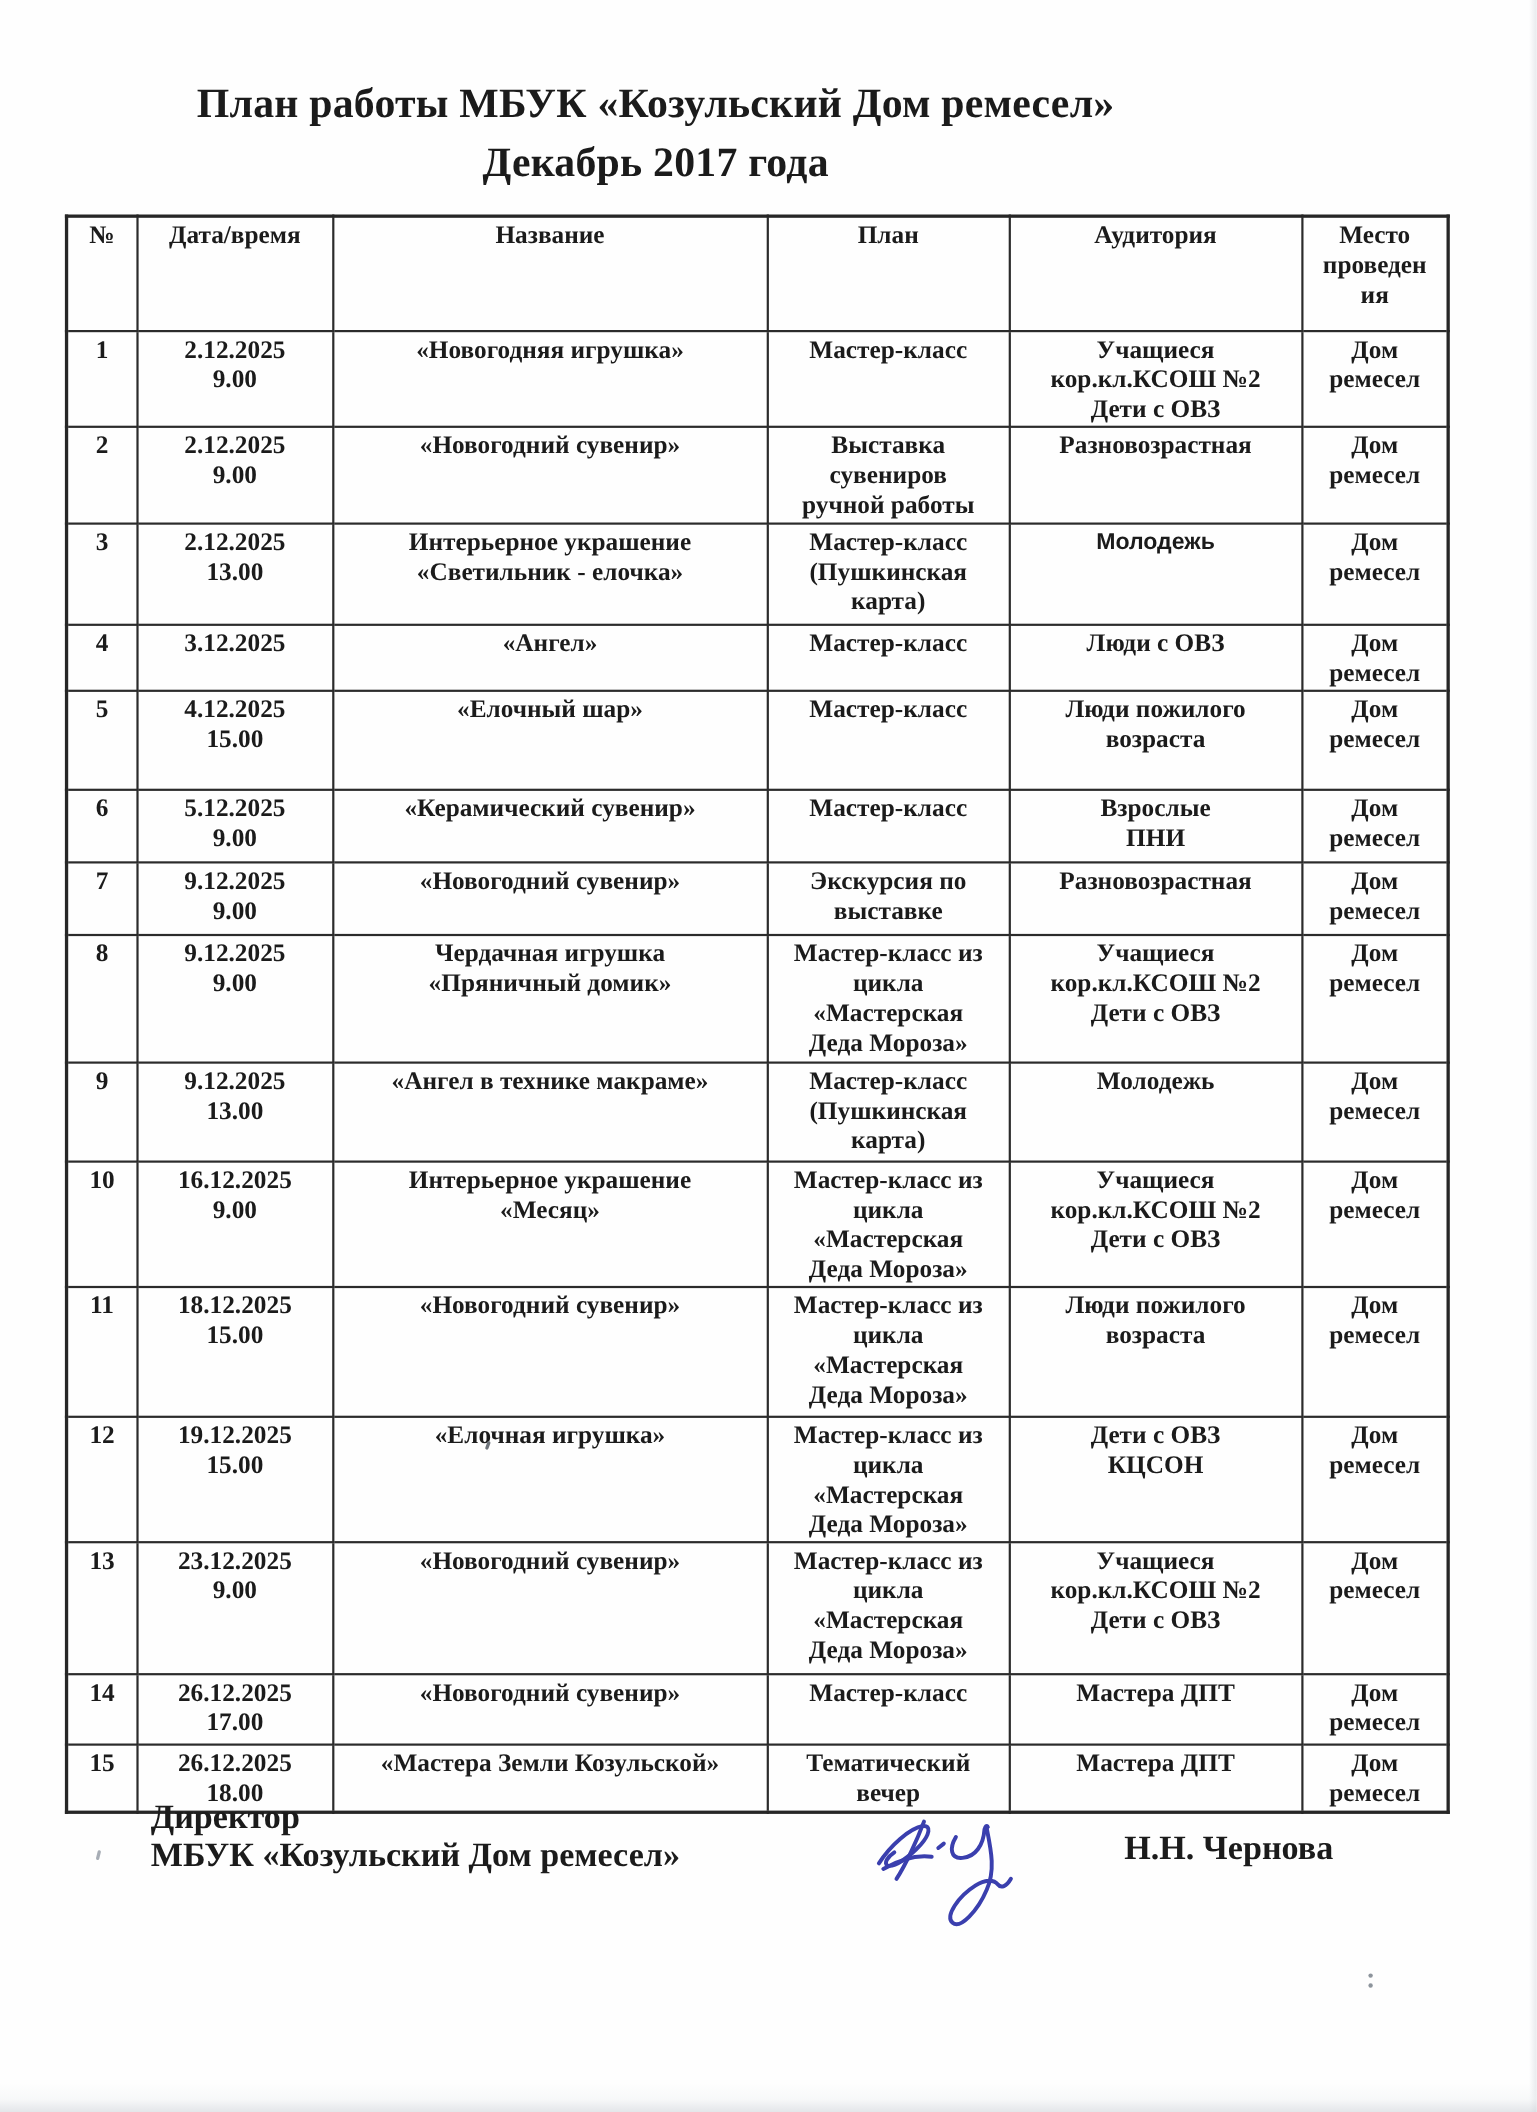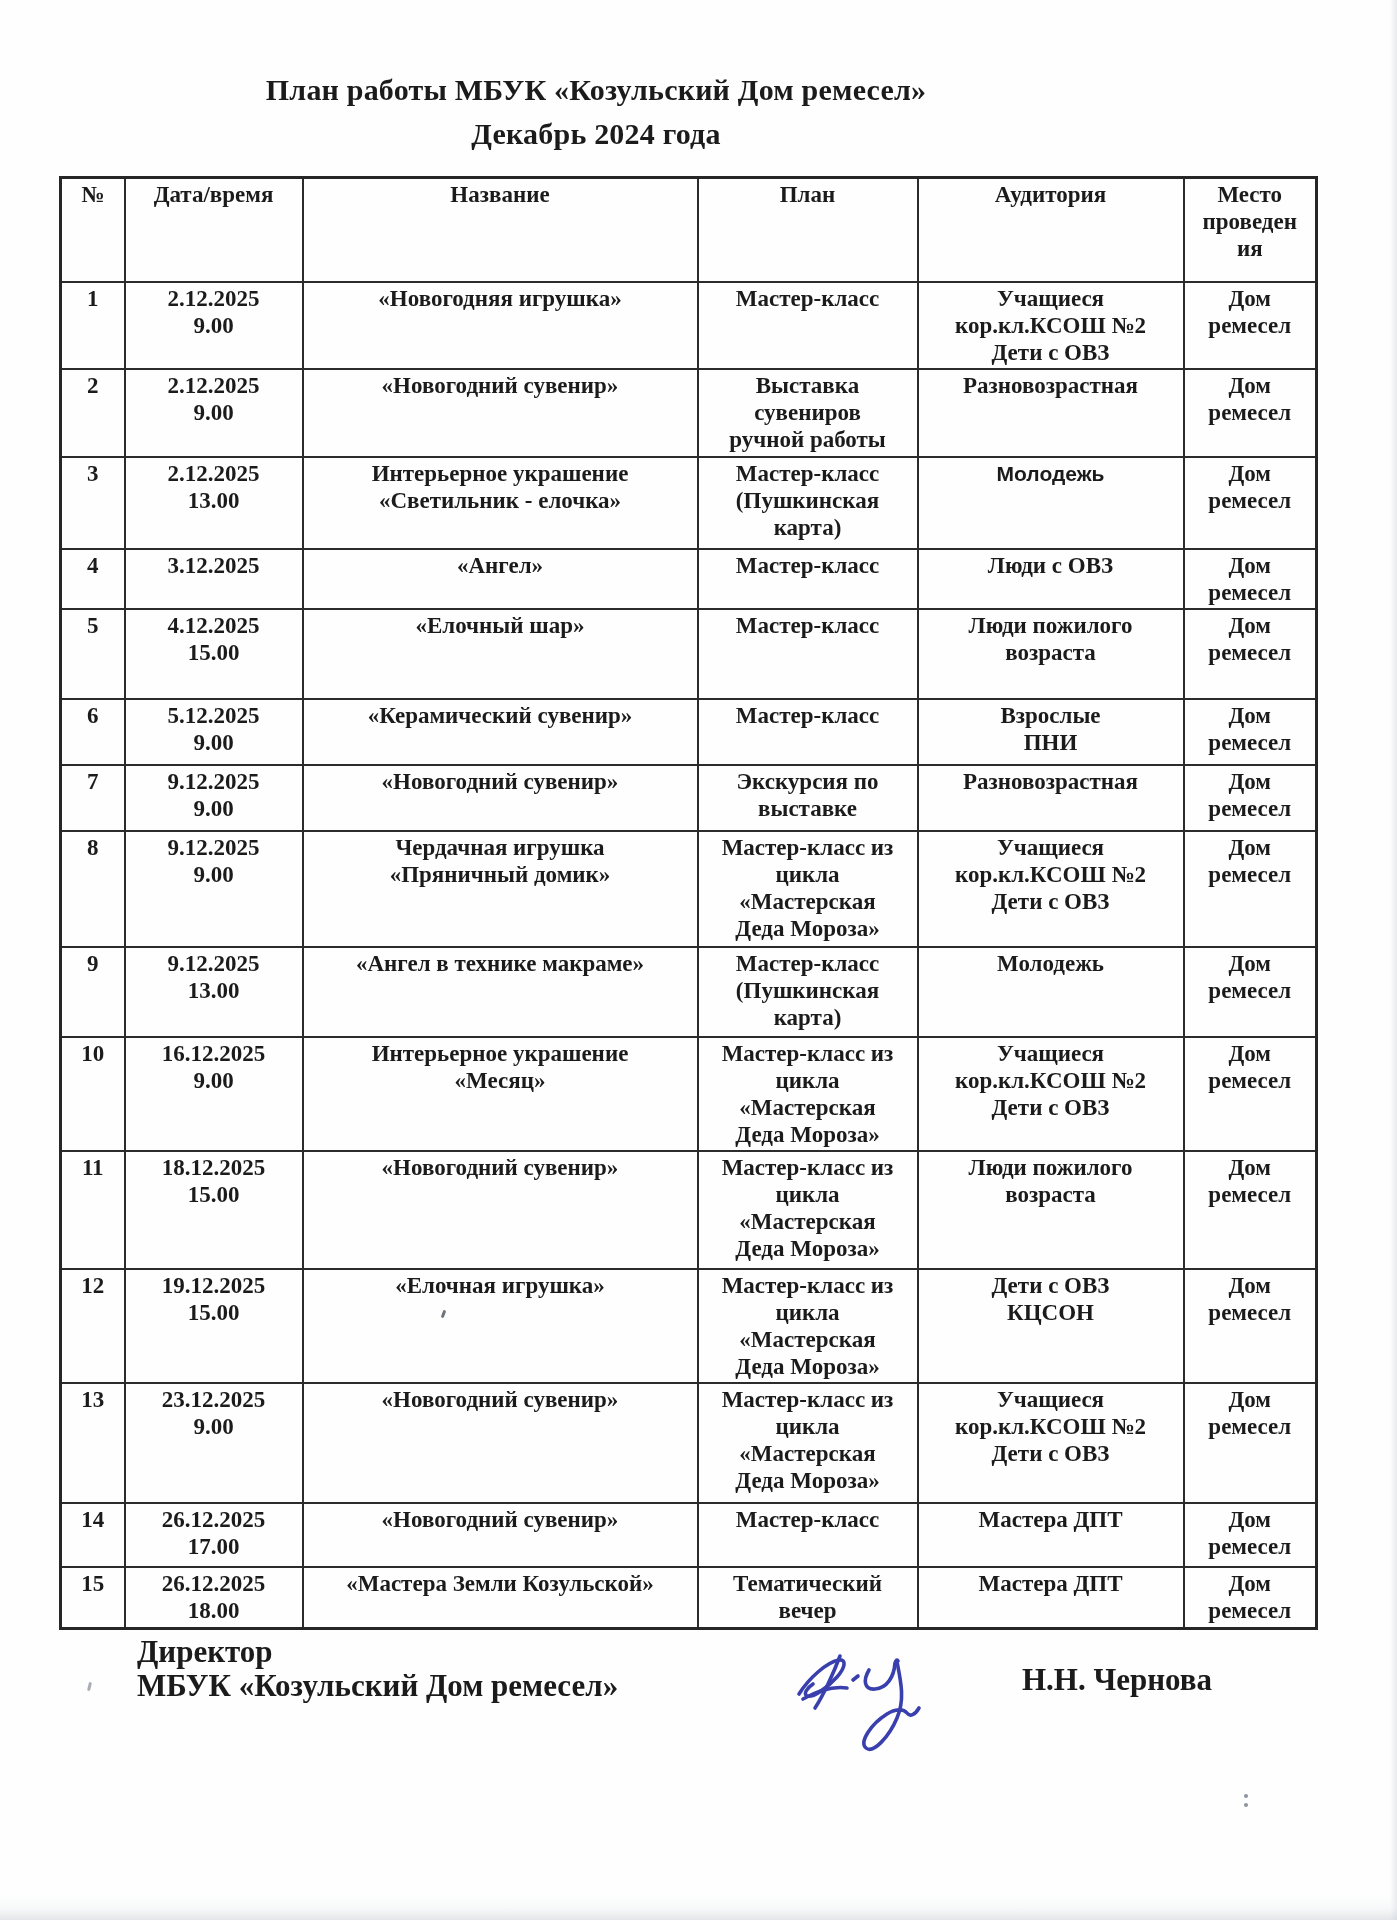--- a/index.html
+++ b/index.html
@@ -15,21 +15,21 @@
   
   .scan-edge-right{
     position:absolute;top:0;right:0;width:7px;height:100%;
     background:linear-gradient(to left,rgba(190,196,204,.35),rgba(255,255,255,0));
   }
   .scan-edge-bottom{
     position:absolute;left:0;bottom:0;width:100%;height:26px;
     background:linear-gradient(to top,rgba(205,210,216,.55),rgba(235,238,240,.35) 45%,rgba(255,255,255,0));
   }
   .title-block{width:1080px;margin:0 0 0 56px;padding-top:72px;text-align:center;}
-  .doc-title{font-size:30px;font-weight:bold;line-height:1.2;letter-spacing:.2px;}
+  .doc-title{font-size:38px;font-weight:bold;line-height:1.2;letter-spacing:.2px;}
   .doc-title.second{margin-top:8px;}
 
   table.schedule{
     border-collapse:collapse;
     table-layout:fixed;
     width:1256px;
     margin:24px 0 0 59px;
     border:3px solid #262626;
   }
   .schedule th,.schedule td{
@@ -75,21 +75,21 @@
   .speck.tick{left:88px;top:1682px;width:3px;height:9px;border-radius:2px;transform:rotate(14deg);background:#a7adb5;}
   .speck.row12{left:442px;top:1310px;width:3px;height:8px;border-radius:2px;transform:rotate(20deg);background:#6d737a;}
 </style>
 </head>
 <body>
 
 <div class="page">
 
   <div class="title-block">
     <div class="doc-title">План работы МБУК «Козульский Дом ремесел»</div>
-    <div class="doc-title second">Декабрь 2024 года</div>
+    <div class="doc-title second">Декабрь 2017 года</div>
   </div>
 
   <table class="schedule">
     <colgroup>
       <col style="width:64px">
         <col style="width:178px">
         <col style="width:395px">
       <col style="width:220px">
         <col style="width:266px">
         <col style="width:133px">

